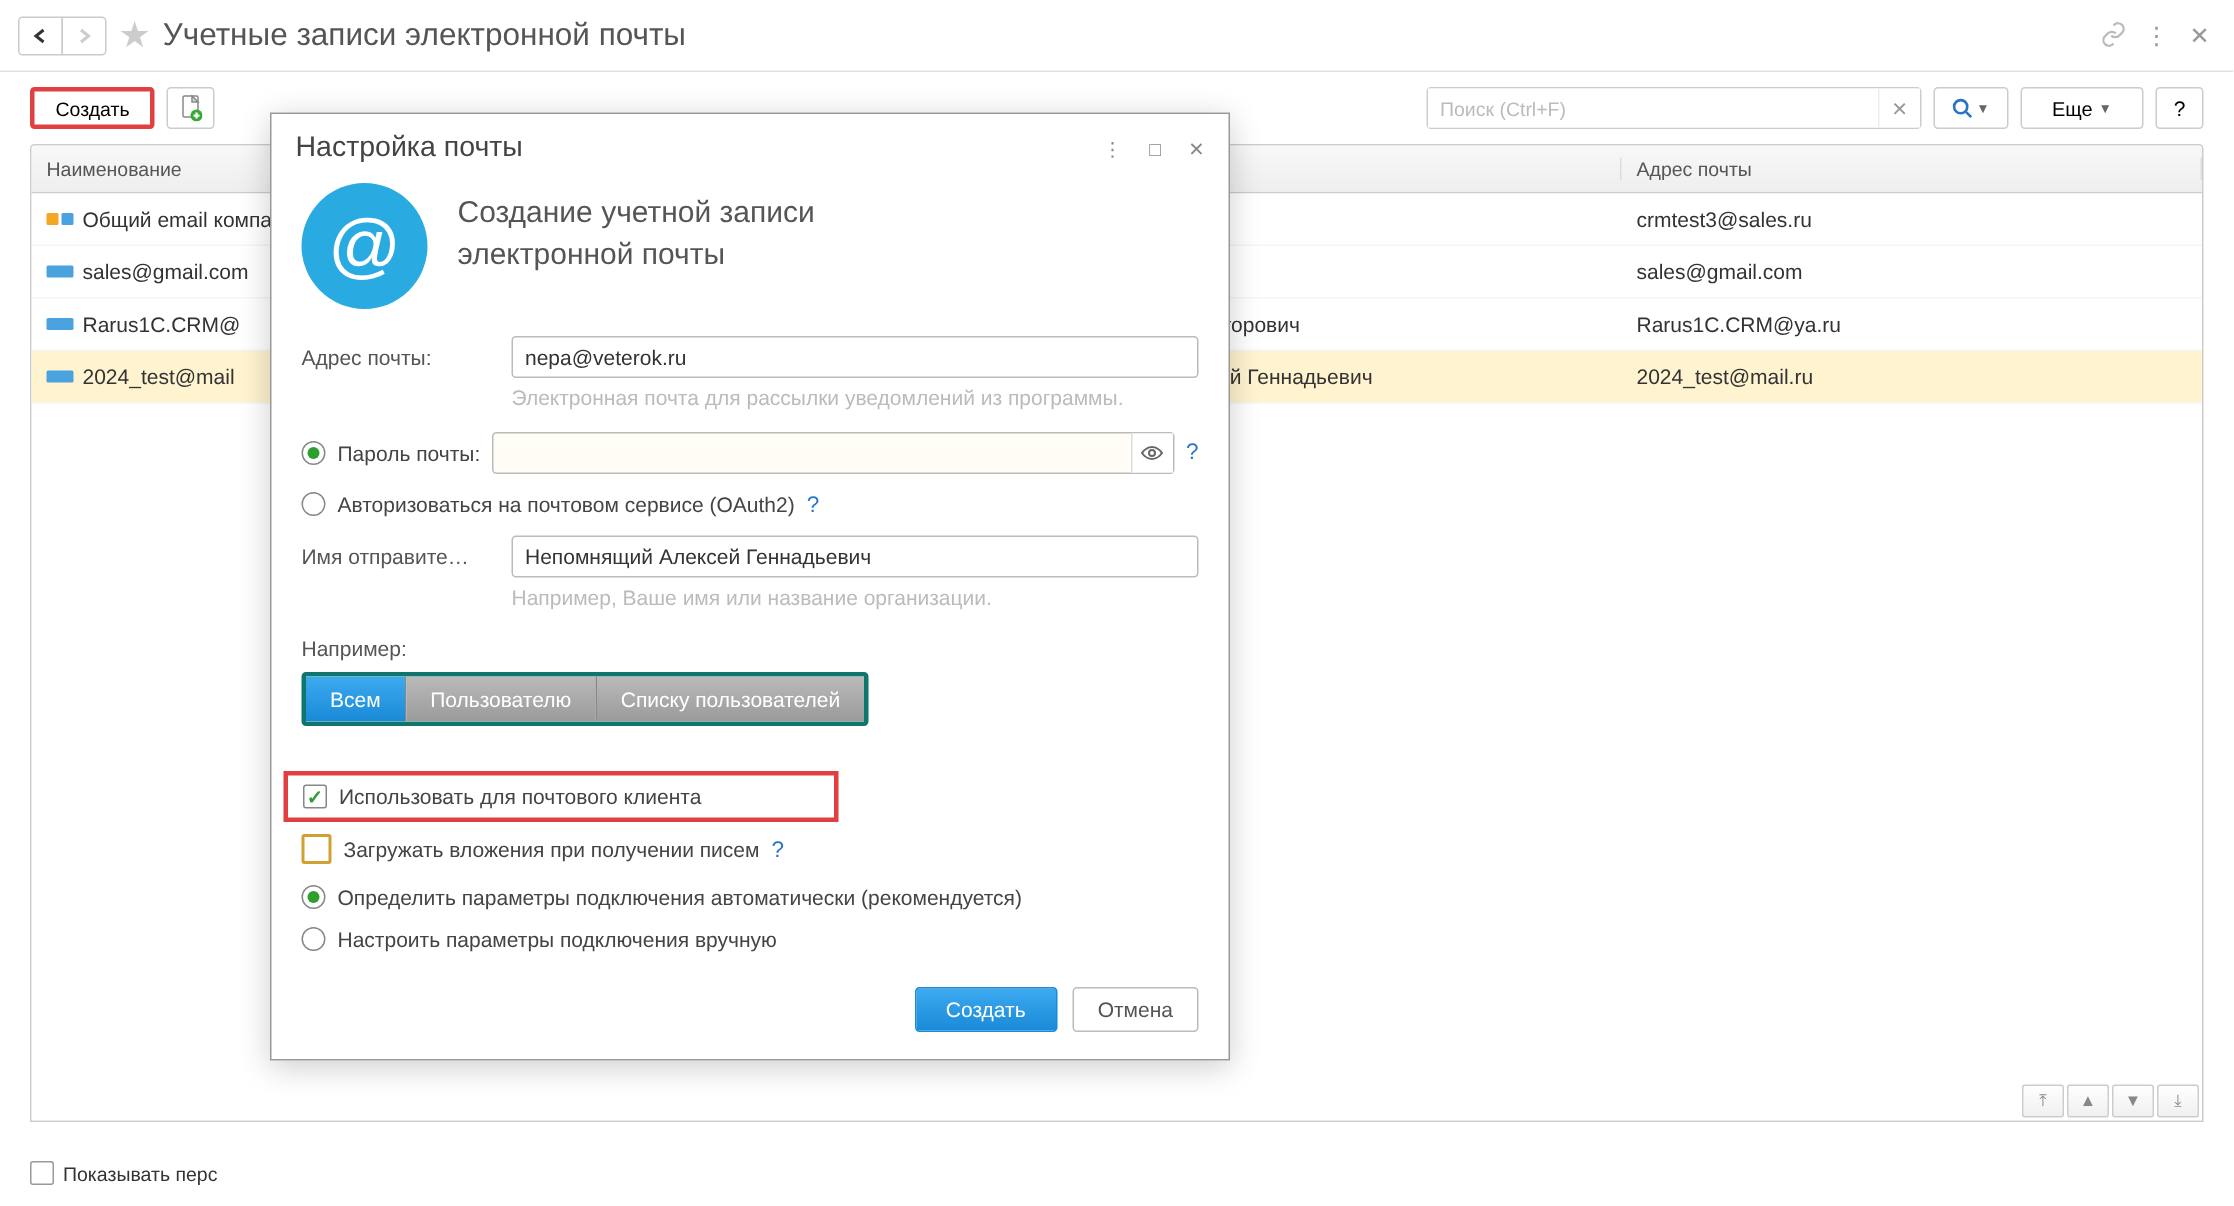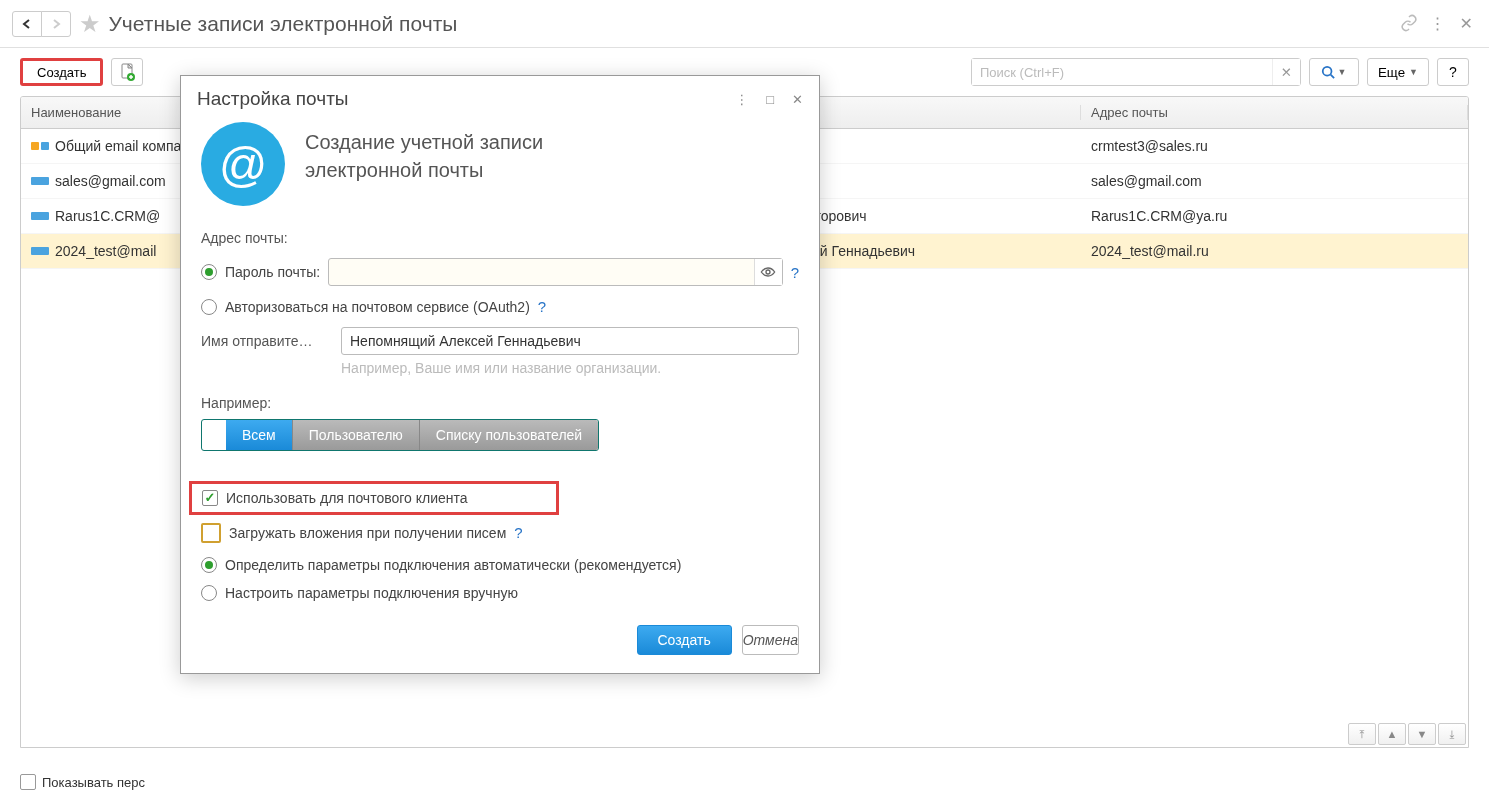--- a/index.html
+++ b/index.html
@@ -24,21 +24,21 @@
 .btn-icon { width: 32px; height: 28px; border: 1px solid #ccc; background: #fff; border-radius: 3px; display: inline-flex; align-items: center; justify-content: center; cursor: pointer; position: relative; }
 .doc-plus { position: relative; }
 .doc-plus svg { width: 16px; height: 18px; }
 .toolbar-right { margin-left: auto; display: flex; align-items: center; gap: 8px; }
 .search-box { display: flex; border: 1px solid #ccc; border-radius: 3px; width: 330px; height: 28px; }
 .search-input { flex: 1; border: none; padding: 0 8px; color: #999; font-size: 13px; outline: none; }
 .search-input::placeholder { color: #bbb; }
 .search-clear { width: 28px; border: none; border-left: 1px solid #eee; background: #fff; cursor: pointer; color: #999; }
 .search-btn { width: 50px; height: 28px; border: 1px solid #ccc; background: #fff; border-radius: 3px; cursor: pointer; display: inline-flex; align-items: center; justify-content: center; gap: 2px; }
 .search-btn svg { width: 14px; height: 14px; }
-.more-btn { height: 28px; padding: 0 10px; border: 1px solid #ccc; background: #fff; border-radius: 3px; cursor: pointer; display: inline-flex; align-items: center; gap: 4px; }
+.more-btn { height: 28px; padding: 0 20px; border: 1px solid #ccc; background: #fff; border-radius: 3px; cursor: pointer; display: inline-flex; align-items: center; gap: 4px; }
 .help-btn { width: 32px; height: 28px; border: 1px solid #ccc; background: #fff; border-radius: 3px; cursor: pointer; font-size: 14px; }
 
 
 .table-area { margin: 0 20px; border: 1px solid #ccc; border-radius: 3px 3px 0 0; overflow: hidden; }
 .table-header { display: flex; background: linear-gradient(#f8f8f8, #eee); border-bottom: 1px solid #ccc; height: 32px; align-items: center; }
 .th { padding: 0 10px; border-right: 1px solid #ddd; font-size: 13px; color: #555; }
 .th1 { width: 760px; }
 .th2 { width: 300px; }
 .th3 { flex: 1; }
 .table-body { height: 618px; background: #fff; position: relative; }
@@ -80,34 +80,34 @@
 .pw-input-wrap { flex: 1; display: flex; border: 1px solid #bbb; border-radius: 3px; height: 28px; align-items: center; background: #fffdf5; }
 .pw-input { flex: 1; border: none; padding: 0 8px; background: transparent; outline: none; }
 .eye-btn { width: 28px; height: 26px; border: none; border-left: 1px solid #ddd; background: #fff; cursor: pointer; display: inline-flex; align-items: center; justify-content: center; }
 .hint { font-size: 14px; color: #bbb; margin-top: 4px; line-height: 1.4; }
 .radio-row { display: flex; align-items: center; gap: 8px; margin: 12px 0 10px 0; }
 .radio { width: 16px; height: 16px; border: 1px solid #888; border-radius: 50%; display: inline-flex; align-items: center; justify-content: center; position: relative; }
 .radio.checked::after { content: ""; width: 8px; height: 8px; background: #2e9e2e; border-radius: 50%; }
 .radio-label { font-size: 14px; color: #444; }
 .help-q { color: #2874c7; cursor: pointer; font-size: 15px; }
 .section-label { font-size: 14px; color: #555; margin: 16px 0 8px 0; }
-.seg-group { display: inline-flex; border: 1px solid #0f766e; border-radius: 3px; overflow: hidden; padding-left: 24px; }
+.seg-group { display: inline-flex; border: 3px solid #0f766e; border-radius: 3px; overflow: hidden; }
 .seg { padding: 7px 16px; background: linear-gradient(#bababa, #9a9a9a); color: #fff; font-size: 14px; cursor: pointer; border-right: 1px solid #888; }
 .seg:last-child { border-right: none; }
 .seg.active { background: linear-gradient(#3daaf0, #1a8ad8); }
 .check-row { display: flex; align-items: center; gap: 8px; margin: 8px 0; }
 .check-row.highlight { border: 3px solid #e04040; padding: 6px 10px; margin: 30px 0 8px -12px; width: 370px; }
 .chk { width: 16px; height: 16px; border: 1px solid #888; border-radius: 2px; display: inline-flex; align-items: center; justify-content: center; background: #fff; }
 .chk.on { background: #fff; }
 .chk.on::after { content: "✓"; color: #2e9e2e; font-size: 13px; font-weight: bold; }
 .chk-lg { width: 20px; height: 20px; border: 2px solid #d0a030; }
 .chk-label { font-size: 14px; color: #444; }
 .dialog-footer { display: flex; justify-content: flex-end; gap: 10px; padding-top: 14px; }
 .btn-primary { background: linear-gradient(#3daaf0, #1a8ad8); color: #fff; border: 1px solid #1a8ad8; padding: 6px 20px; border-radius: 3px; font-size: 14px; cursor: pointer; }
-.btn-default { background: #fff; border: 1px solid #bbb; padding: 6px 0; border-radius: 3px; font-size: 14px; cursor: pointer; color: #555; font-style: italic; }
+.btn-default { background: #fff; border: 1px solid #bbb; padding: 6px 16px; border-radius: 3px; font-size: 14px; cursor: pointer; color: #555; }
 </style>
 </head>
 <body>
 
 <div class="header">
   <button class="nav-btn left">
     <svg width="12" height="12" viewBox="0 0 12 12">
         <path d="M8 2 L3 6 L8 10" stroke="#333" stroke-width="2" fill="none"></path>
       </svg>
   </button>
@@ -242,20 +242,24 @@
     <div class="dialog-top">
       <div class="at-circle">@</div>
       <div class="dialog-subtitle">
         <div>Создание учетной записи</div>
         <div>электронной почты</div>
       </div>
     </div>
 
     <div class="form-row">
       <div class="form-label">Адрес почты:</div>
+      <div class="form-field">
+        <input class="text-input" value="nepa@veterok.ru" style="">
+        <div class="hint">Электронная почта для рассылки уведомлений из программы.</div>
+      </div>
     </div>
 
     <div class="radio-row">
       <span class="radio checked"></span>
       <span class="radio-label">Пароль почты:</span>
       <div class="pw-wrap" style="flex:1">
         <div class="pw-input-wrap">
           <input class="pw-input" type="password" style="">
           <button class="eye-btn">
             <svg width="16" height="12" viewBox="0 0 24 16" fill="none" stroke="#666" stroke-width="2">

